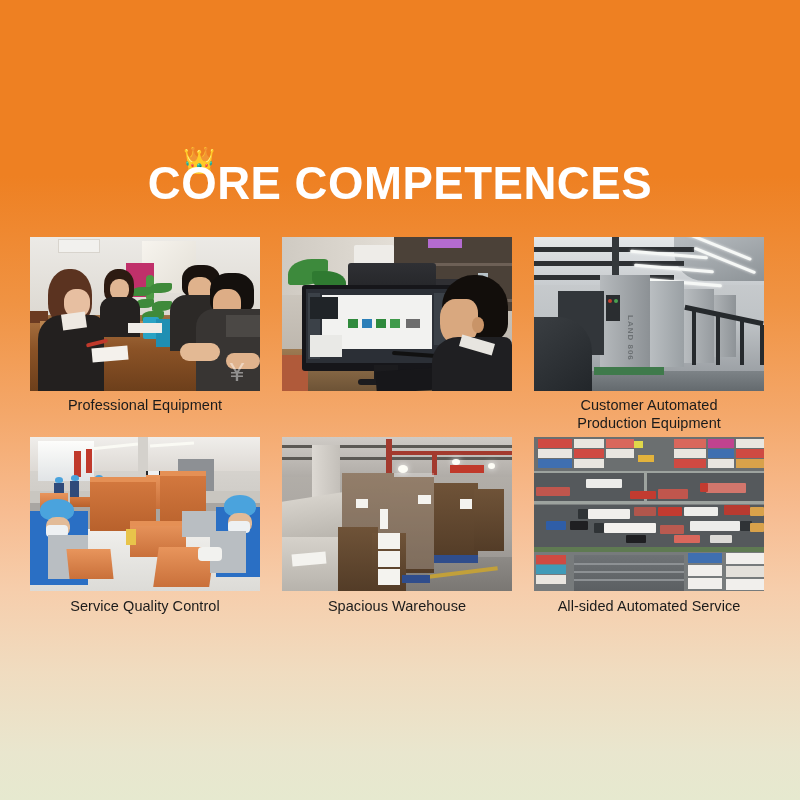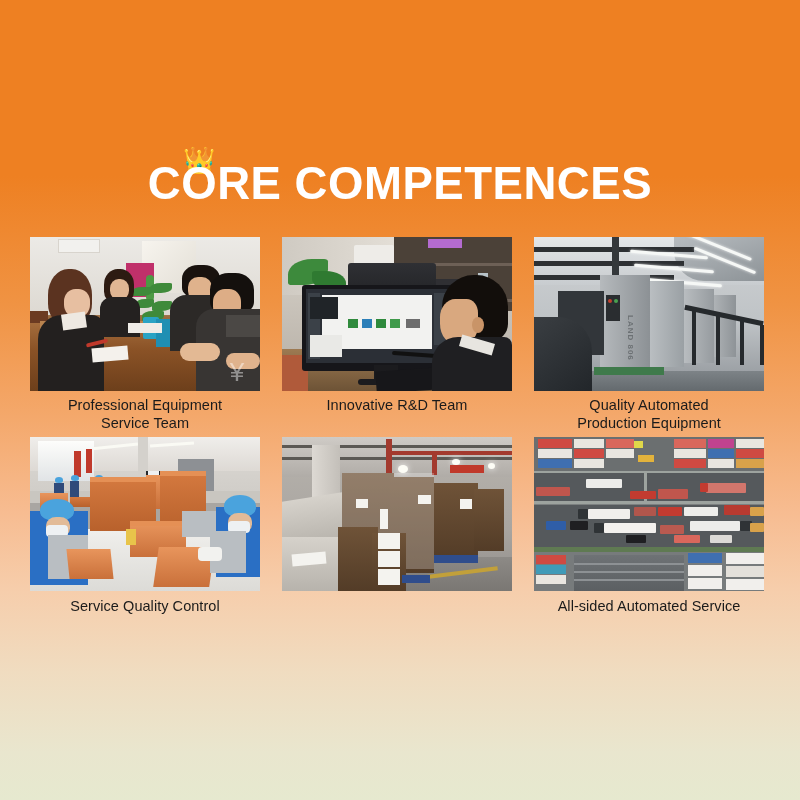--- a/index.html
+++ b/index.html
@@ -338,21 +338,20 @@
       <div class="px sleeve"></div>
       <div class="px hands1"></div>
         <div class="px hands2"></div>
       <div class="px paper2"></div>
         <div class="px paper1"></div>
         <div class="px pen"></div>
       <div class="px wm">¥</div>
     </div>
     <div class="cap">
       <div>Professional Equipment</div>
-      <div>Service Team</div>
     </div>
   </div>
 
   <div class="cell">
     <div class="photo p2">
       <div class="px wallL"></div>
       <div class="px shelf"></div>
       <div class="px shelfline" style="top:26px"></div>
       <div class="px shelfline" style="top:62px"></div>
       <div class="px tag"></div>
@@ -381,23 +380,20 @@
       <div class="px stand"></div>
         <div class="px base"></div>
       <div class="px cable"></div>
       <div class="px kbd"></div>
       <div class="px hairM"></div>
         <div class="px faceM"></div>
       <div class="px earM"></div>
       <div class="px bodyM"></div>
         <div class="px coll"></div>
     </div>
-    <div class="cap">
-      <div>Innovative R&amp;D Team</div>
-    </div>
   </div>
 
   <div class="cell">
     <div class="photo p3">
       <div class="px ceil"></div>
       <div class="px duct"></div>
       <div class="px beam" style="left:0;top:10px;width:160px"></div>
       <div class="px beam" style="left:0;top:24px;width:150px"></div>
       <div class="px beam" style="left:0;top:38px;width:140px"></div>
       <div class="px light" style="left:96px;top:16px;width:78px;transform:rotate(5deg)"></div>
@@ -418,21 +414,21 @@
       <div class="px floor"></div>
       <div class="px green"></div>
       <div class="px dark2"></div>
       <div class="px rail"></div>
       <div class="px railv" style="left:158px;top:72px;height:56px"></div>
       <div class="px railv" style="left:182px;top:78px;height:50px"></div>
       <div class="px railv" style="left:206px;top:84px;height:44px"></div>
       <div class="px railv" style="left:226px;top:88px;height:40px"></div>
     </div>
     <div class="cap">
-      <div>Quality Automated</div>
+      <div>Customer Automated</div>
       <div>Production Equipment</div>
     </div>
   </div>
 </div>
 
 <div class="grid row2" style="top:425px">
 
   <div class="cell">
     <div class="photo p4">
       <div class="px ceil"></div>
@@ -519,20 +515,23 @@
                     transform:rotate(-5deg)"></div>
       <div class="px label" style="left:74px;top:62px;width:12px;height:9px"></div>
       <div class="px label" style="left:136px;top:58px;width:13px;height:9px"></div>
       <div class="px label" style="left:178px;top:62px;width:12px;height:10px"></div>
       <div class="px label" style="left:98px;top:72px;width:8px;height:20px"></div>
       <div class="px label" style="left:96px;top:96px;width:22px;height:16px"></div>
       <div class="px label" style="left:96px;top:114px;width:22px;height:16px"></div>
       <div class="px label" style="left:96px;top:132px;width:22px;height:16px"></div>
       <div class="px skid" style="left:120px;top:138px;width:28px;height:8px"></div>
     </div>
+    <div class="cap">
+      <div>Spacious Warehouse</div>
+    </div>
   </div>
 
   <div class="cell">
     <div class="photo p6">
       <div class="px" style="left:0;top:0;width:230px;height:36px;background:#6b6f70"></div>
       <div class="px roadH" style="left:0;top:36px;width:230px;height:30px"></div>
       <div class="px divider" style="left:0;top:64px;width:230px;height:3px"></div>
       <div class="px roadH" style="left:0;top:68px;width:230px;height:44px"></div>
       <div class="px divider" style="left:0;top:112px;width:230px;height:2px"></div>
       <div class="px grass" style="left:0;top:110px;width:230px;height:5px"></div>

